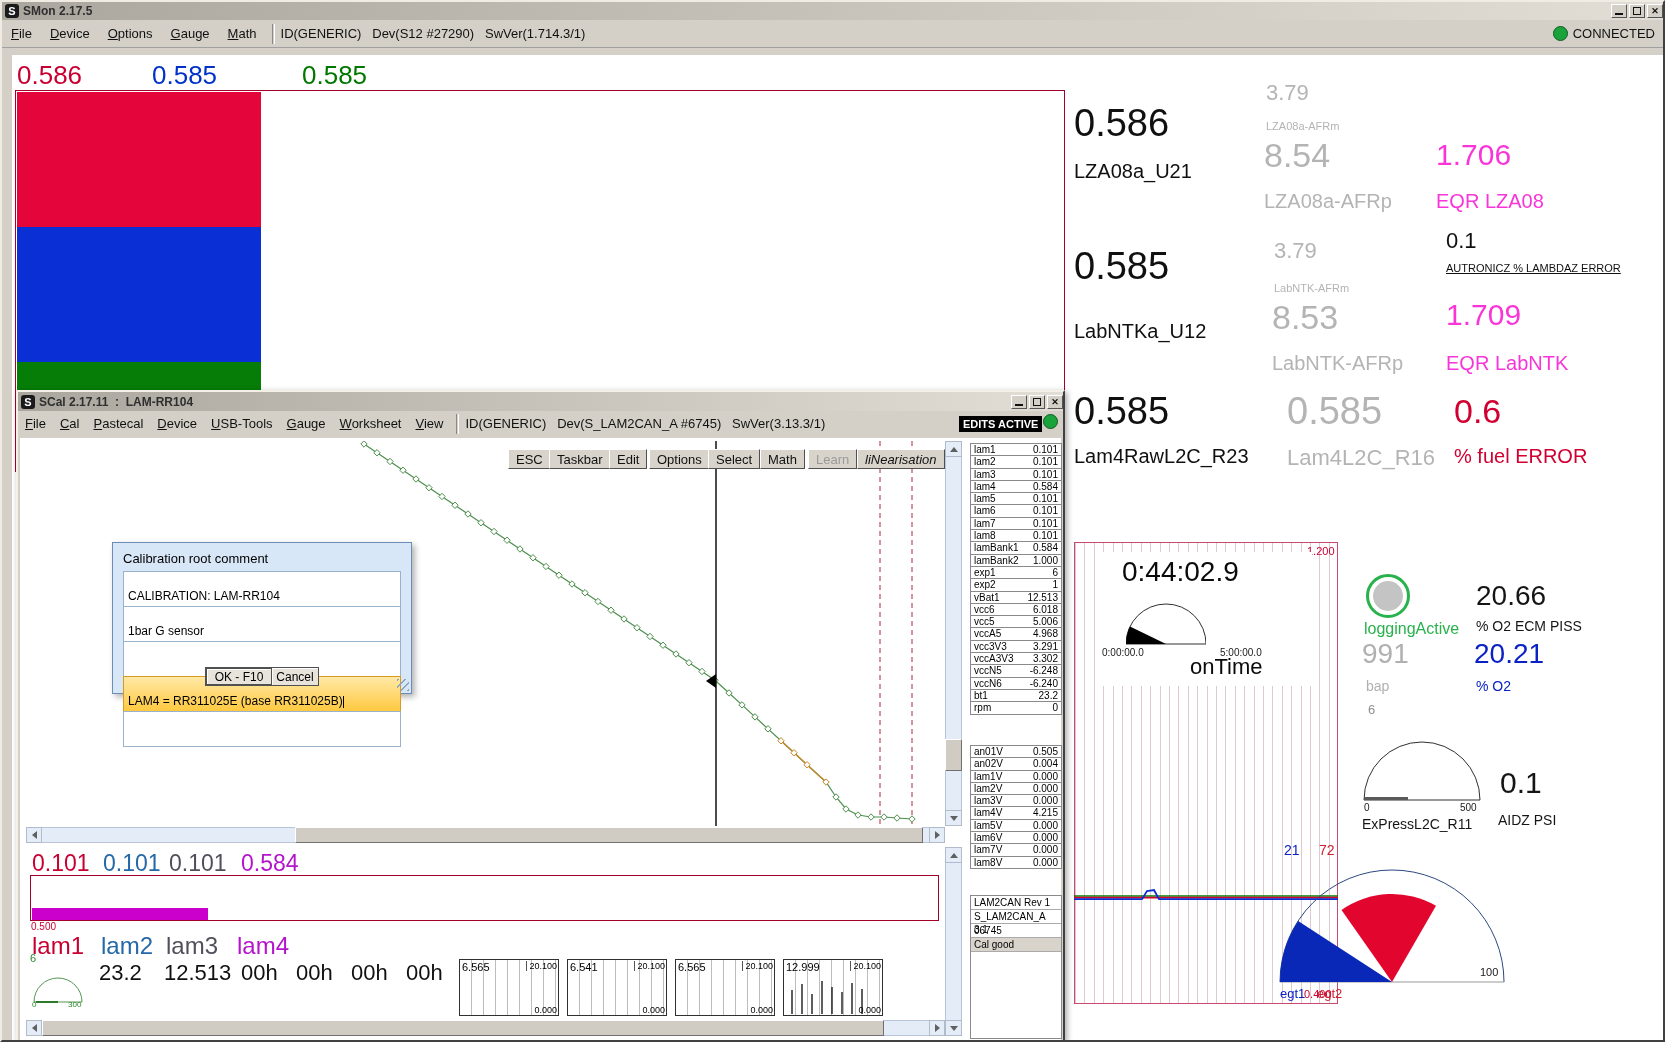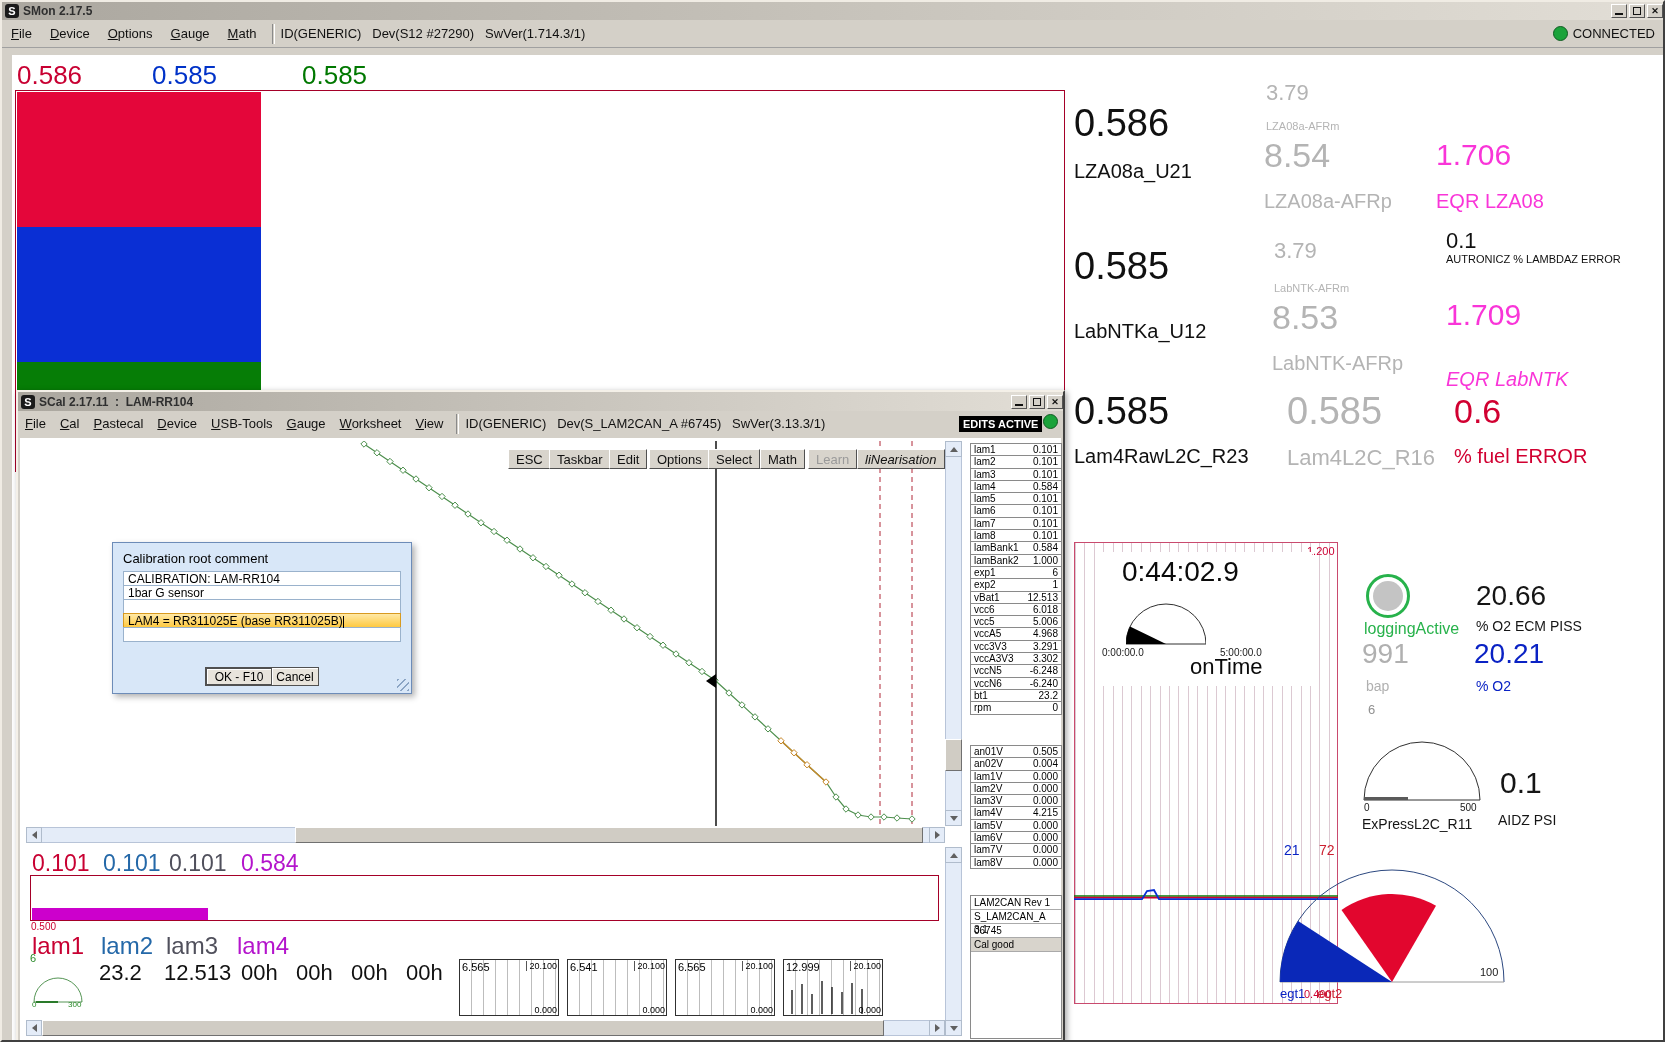--- a/index.html
+++ b/index.html
@@ -61,21 +61,21 @@
   .sb-btn{background:#e4ecf8;border:1px solid #b0bccc;display:flex;align-items:center;justify-content:center;}
   .tri{width:0;height:0;}
   .tri-l{border-top:4px solid transparent;border-bottom:4px solid transparent;border-right:5px solid #606060;}
   .tri-r{border-top:4px solid transparent;border-bottom:4px solid transparent;border-left:5px solid #606060;}
   .tri-u{border-left:4px solid transparent;border-right:4px solid transparent;border-bottom:5px solid #606060;}
   .tri-d{border-left:4px solid transparent;border-right:4px solid transparent;border-top:5px solid #606060;}
 
   
   .dialog{background:#d8e7f8;border:1px solid #6d8cb8;box-shadow:3px 3px 6px rgba(0,0,0,.3);}
   .dlg-field{height:15px;background:#fff;border:1px solid #9ab2cc;margin-top:-1px;
-    font-size:12px;line-height:15px;padding:0 4px;color:#000;}
+    font-size:12px;line-height:15px;padding:17px 4px;color:#000;}
   .dlg-field.hl{background:linear-gradient(180deg,#ffe9a6,#ffc940);border-color:#d89a20;}
   .dlg-btn{height:19px;background:#e8e4dc;border:1px solid #505050;box-shadow:inset 1px 1px 0 #fff;
     font-size:12px;display:flex;align-items:center;justify-content:center;color:#000;}
   .caret{display:inline-block;width:1px;height:12px;background:#000;vertical-align:middle;}
   .grip{background:repeating-linear-gradient(135deg,#8aa4c4 0 2px,transparent 2px 5px);}
 
   
   .bl-val{font-size:23px;}
   .lam-lab{font-size:24px;}
   .num-row{font-size:22px;color:#111;}
@@ -147,23 +147,23 @@
   <div class="abs magenta" style="left:1434px;top:136px;font-size:30px;">1.706</div>
   <div class="abs magenta" style="left:1434px;top:188px;font-size:20px;">EQR LZA08</div>
 
   <div class="abs rv-big" style="left:1072px;top:243px;">0.585</div>
   <div class="abs rv-lab" style="left:1072px;top:318px;">LabNTKa_U12</div>
   <div class="abs gray" style="left:1272px;top:236px;font-size:22px;">3.79</div>
   <div class="abs gray tiny" style="left:1272px;top:280px;">LabNTK-AFRm</div>
   <div class="abs gray" style="left:1270px;top:296px;font-size:34px;">8.53</div>
   <div class="abs gray" style="left:1270px;top:350px;font-size:20px;">LabNTK-AFRp</div>
   <div class="abs" style="left:1444px;top:226px;font-size:22px;color:#101010;">0.1</div>
-  <div class="abs tiny" style="left:1444px;top:251px;color:#101010;">AUTRONICZ % LAMBDAZ ERROR</div>
+  <div class="abs tiny" style="left:1444px;top:260px;color:#101010;text-decoration:underline;">AUTRONICZ % LAMBDAZ ERROR</div>
   <div class="abs magenta" style="left:1444px;top:296px;font-size:30px;">1.709</div>
-  <div class="abs magenta" style="left:1444px;top:366px;font-size:20px;font-style:italic;">EQR LabNTK</div>
+  <div class="abs magenta" style="left:1444px;top:350px;font-size:20px;">EQR LabNTK</div>
 
   <div class="abs rv-big" style="left:1072px;top:388px;">0.585</div>
   <div class="abs rv-lab" style="left:1072px;top:443px;">Lam4RawL2C_R23</div>
   <div class="abs gray" style="left:1285px;top:388px;font-size:38px;">0.585</div>
   <div class="abs gray" style="left:1285px;top:443px;font-size:22px;">Lam4L2C_R16</div>
   <div class="abs redv" style="left:1452px;top:390px;font-size:34px;">0.6</div>
   <div class="abs redv" style="left:1452px;top:443px;font-size:20px;">% fuel ERROR</div>
 
   <div class="abs rchart" style="left:1072px;top:540px;width:264px;height:462px;"></div>
   <div class="abs rlab" style="left:1305px;top:543px;">1.200</div>

